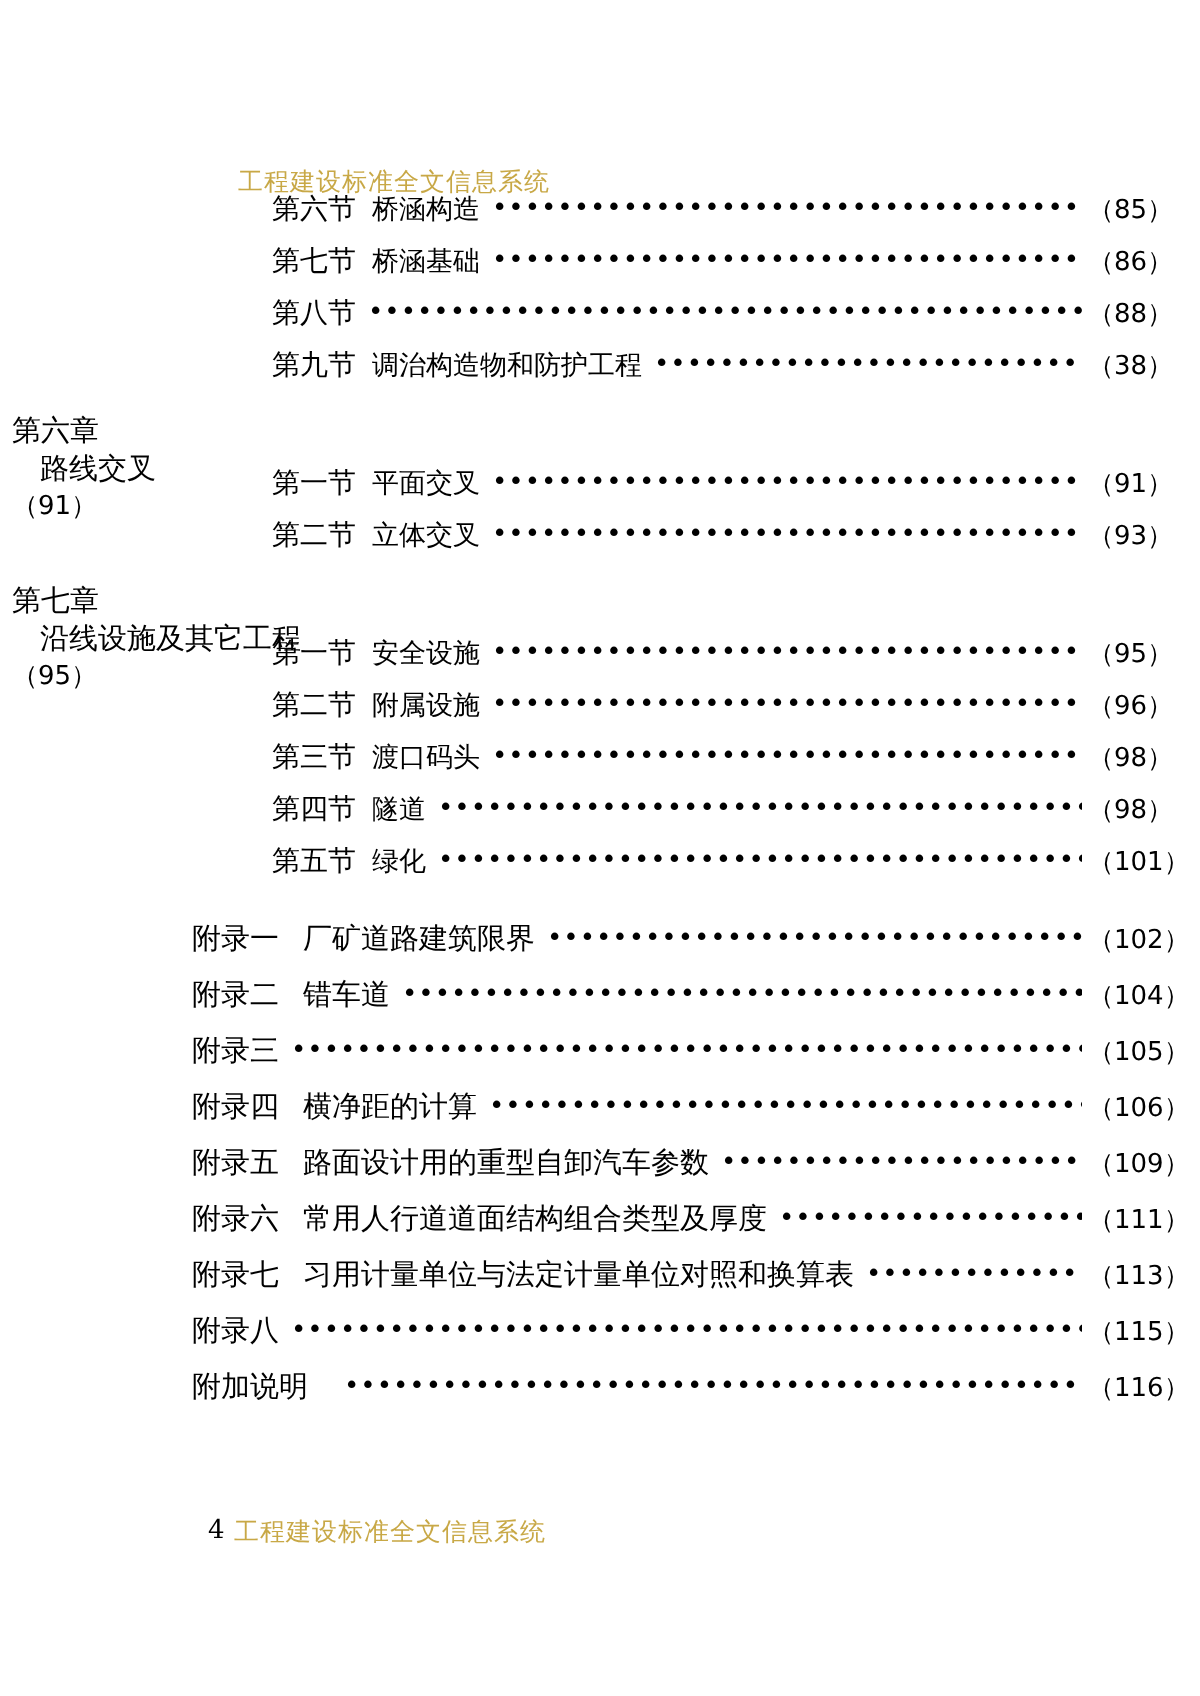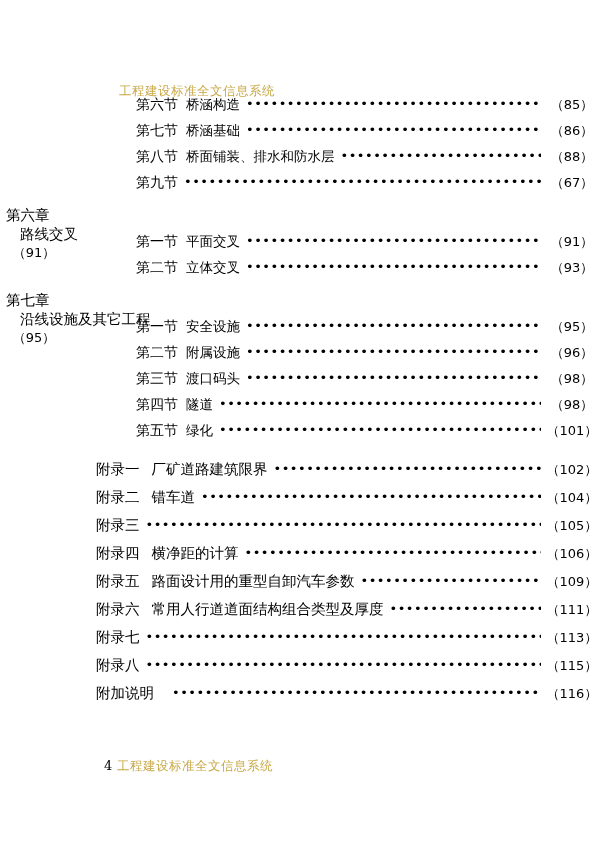--- a/index.html
+++ b/index.html
@@ -86,21 +86,21 @@
     letter-spacing: 0.5px;
     color: #000;
     margin: 0 3px 0 6px;
     position: relative;
     top: -1px;
   }
   .pageno {
     flex: 0 0 auto;
     white-space: nowrap;
     font-size: 13px;
-    text-align: center;
+    text-align: left;
     width: 56px;
   }
   
   .lvl-chapter .sec-num { font-size: 14.5px; }
   .lvl-chapter .sec-title { font-size: 14.5px; padding-left: 14px; font-family: Liberation Mono, monospace; }
   .lvl-chapter { height: 27px; flex-direction: column; }
   .lvl-appendix .sec-num { font-size: 14.5px; }
   .lvl-appendix .sec-title { font-size: 14.5px; padding-left: 12px; }
   .lvl-appendix { height: 28px; }
   .spacer-sm { height: 6px; }
@@ -124,29 +124,29 @@
       <div class="toc-row lvl-section">
         <span class="indent" style="width: 136px;"></span>
         <span class="sec-num">第七节</span>
         <span class="sec-title">桥涵基础</span>
         <span class="leader">••••••••••••••••••••••••••••••••••••••••••••••••••••••••••••••••••••••••••••••••••••••••••</span>
         <span class="pageno">（86）</span>
       </div>
       <div class="toc-row lvl-section">
         <span class="indent" style="width: 136px;"></span>
         <span class="sec-num">第八节</span>
-        <span class="sec-title">桥面铺装、排水和防水层</span>
         <span class="leader">••••••••••••••••••••••••••••••••••••••••••••••••••••••••••••••••••••••••••••••••••••••••••</span>
         <span class="pageno">（88）</span>
       </div>
       <div class="toc-row lvl-section">
         <span class="indent" style="width: 136px;"></span>
         <span class="sec-num">第九节</span>
-        <span class="leader">••••••••••••••••••••••••••••••••••••••••••••••••••••••••••••••••••••••••••••••••••••••••••</span>
-        <span class="pageno">（67）</span>
+        <span class="sec-title">调治构造物和防护工程</span>
+        <span class="leader">••••••••••••••••••••••••••••••••••••••••••••••••••••••••••••••••••••••••••••••••••••••••••</span>
+        <span class="pageno">（38）</span>
       </div>
       <div class="spacer-sm"></div>
       <div class="toc-row lvl-chapter">
         <span class="indent" style="width: 96px;"></span>
         <span class="sec-num">第六章</span>
         <span class="sec-title">路线交叉</span>
         <span class="leader">••••••••••••••••••••••••••••••••••••••••••••••••••••••••••••••••••••••••••••••••••••••••••</span>
         <span class="pageno">（91）</span>
       </div>
       <div class="toc-row lvl-section">
@@ -244,20 +244,21 @@
       <div class="toc-row lvl-appendix">
         <span class="indent" style="width: 96px;"></span>
         <span class="sec-num">附录六</span>
         <span class="sec-title">常用人行道道面结构组合类型及厚度</span>
         <span class="leader">••••••••••••••••••••••••••••••••••••••••••••••••••••••••••••••••••••••••••••••••••••••••••</span>
         <span class="pageno">（111）</span>
       </div>
       <div class="toc-row lvl-appendix">
         <span class="indent" style="width: 96px;"></span>
         <span class="sec-num">附录七</span>
+        <span class="sec-title">习用计量单位与法定计量单位对照和换算表</span>
         <span class="leader">••••••••••••••••••••••••••••••••••••••••••••••••••••••••••••••••••••••••••••••••••••••••••</span>
         <span class="pageno">（113）</span>
       </div>
       <div class="toc-row lvl-appendix">
         <span class="indent" style="width: 96px;"></span>
         <span class="sec-num">附录八</span>
         <span class="leader">••••••••••••••••••••••••••••••••••••••••••••••••••••••••••••••••••••••••••••••••••••••••••</span>
         <span class="pageno">（115）</span>
       </div>
       <div class="toc-row lvl-appendix">

